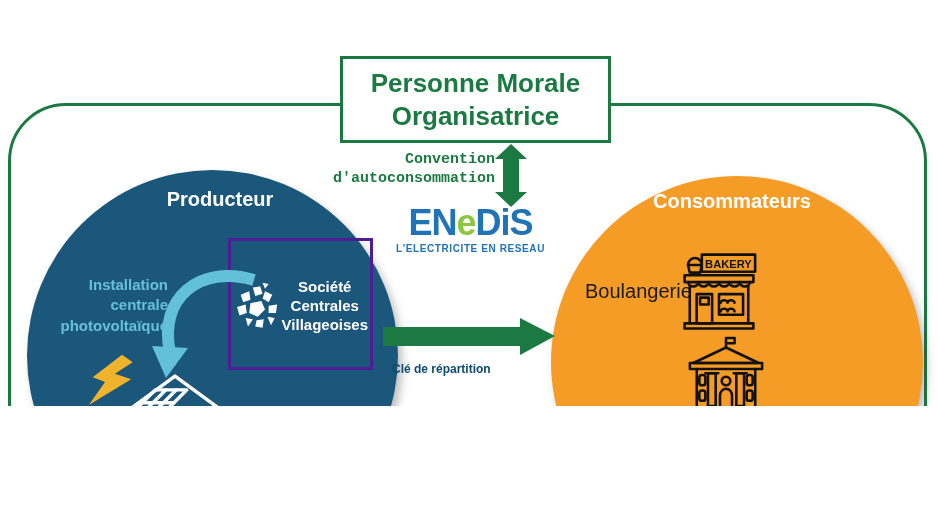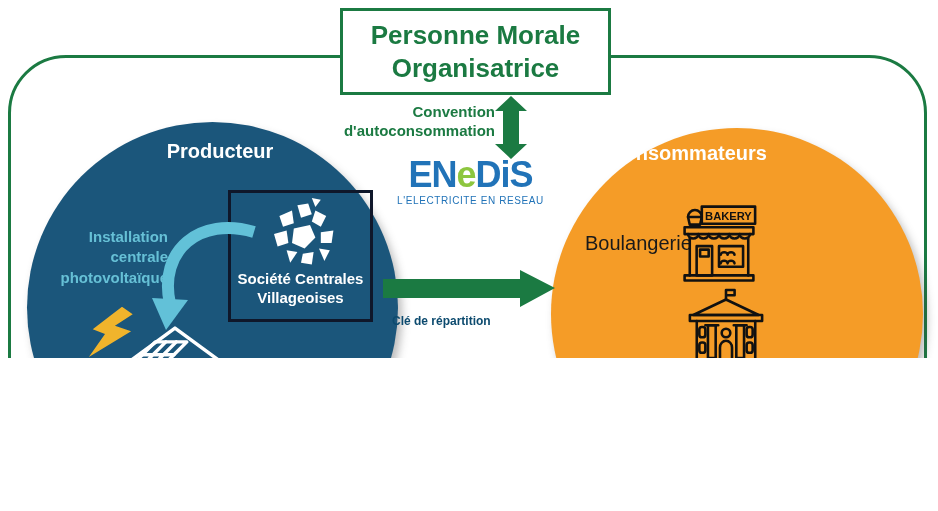--- a/index.html
+++ b/index.html
@@ -1,45 +1,45 @@
 <!DOCTYPE html>
 <html><head>
 <meta charset="utf-8">
 <style>
   html,body{margin:0;padding:0;background:#fff;}
   .stage{position:relative;width:938px;height:358px;background:#fff;
-         font-family:"Liberation Sans",sans-serif;overflow:hidden;}
+         font-family:"Liberation Sans",sans-serif;overflow:hidden;margin-top:48px;}
   .abs{position:absolute;}
 
   .outer-border{left:8px;top:55px;width:919px;height:448px;border:3px solid #1b7a42;
                 border-radius:58px;box-sizing:border-box;z-index:1;background:#fff;}
 
   .title-box{left:340px;top:8px;width:271px;height:87px;background:#fff;border:3px solid #1b7a42;
              box-sizing:border-box;z-index:5;display:flex;align-items:center;justify-content:center;}
   .title-box span{color:#1b7a42;font-weight:bold;font-size:26px;line-height:1.25;text-align:center;}
 
   .convention{left:327px;top:103px;width:168px;text-align:right;color:#1b7a42;
-              font-weight:bold;font-size:15px;line-height:1.25;z-index:4;}
+              font-weight:bold;font-size:15px;line-height:1.25;z-index:4;font-family:Liberation Mono, monospace;}
 
   .enedis{left:393px;top:157px;width:155px;text-align:center;z-index:4;}
   .enedis .word{font-size:36px;font-weight:bold;letter-spacing:-1px;line-height:1;}
   .enedis .b{color:#2173b8;}
   .enedis .g{color:#8dc63f;}
-  .enedis .tagline{color:#2173b8;font-weight:normal;font-size:10px;letter-spacing:0.6px;margin-top:2px;}
+  .enedis .tagline{color:#2173b8;font-weight:bold;font-size:10px;letter-spacing:0.6px;margin-top:2px;}
 
   .circle{border-radius:50%;z-index:2;box-shadow:4px 6px 9px rgba(60,60,60,0.35);}
   .circle.blue{left:27px;top:122px;width:371px;height:371px;background:#1b567b;}
   .circle.orange{left:551px;top:128px;width:372px;height:372px;background:#f59c27;}
 
   .circle-title{color:#fff;font-weight:bold;font-size:20px;text-align:center;z-index:3;}
   .prod-title{left:120px;top:140px;width:200px;}
-  .cons-title{left:573px;top:142px;width:230px;}
-
-  .scv-box{left:228px;top:190px;width:145px;height:132px;border:3px solid #0f172a;
-           box-sizing:border-box;z-index:3;display:flex;flex-direction:column;
+  .cons-title{left:617px;top:142px;width:230px;}
+
+  .scv-box{left:228px;top:190px;width:145px;height:132px;border:3px solid #4c1d95;
+           box-sizing:border-box;z-index:3;display:flex;flex-direction:row;
            align-items:center;justify-content:flex-start;padding-top:5px;}
   .scv-box .label{color:#fff;font-weight:bold;font-size:15px;line-height:1.25;text-align:center;width:134px;}
 
   .install-label{left:48px;top:227px;width:120px;text-align:right;color:#66c0d6;
                  font-weight:bold;font-size:15px;line-height:1.35;z-index:3;}
 
   .cle-label{left:392px;top:314px;width:155px;text-align:left;color:#0c4a6e;
              font-weight:bold;font-size:12px;line-height:1.3;z-index:3;}
 
   .consumer-label{color:#1a1a1a;font-size:20px;line-height:1.4;z-index:3;}

